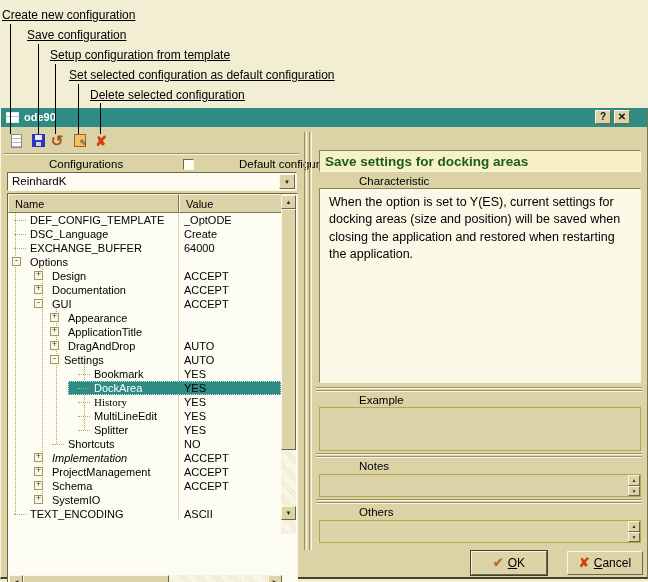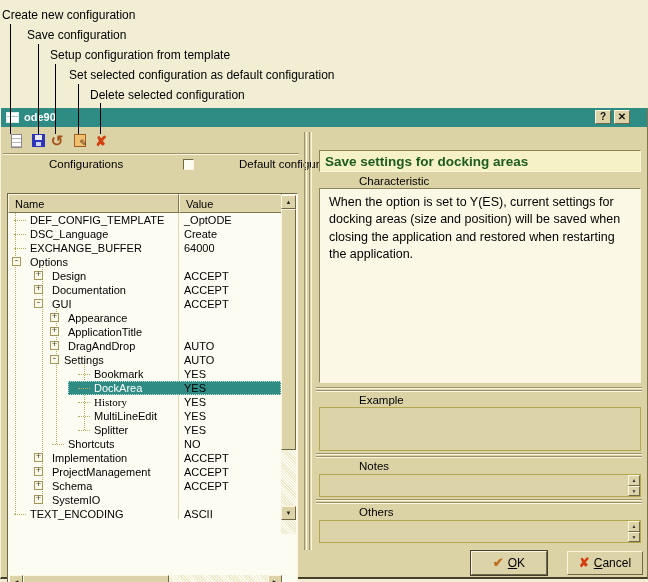--- a/index.html
+++ b/index.html
@@ -4,21 +4,21 @@
 <style>
   * { box-sizing: border-box; margin: 0; padding: 0; }
   html,body { width:648px; height:582px; }
   body {
     position:relative; overflow:hidden;
     background:#f2eed4;
     font-family:"Liberation Sans", sans-serif;
     color:#000;
   }
   
-  .ann { position:absolute; font-size:12px; white-space:nowrap; z-index:30; }
+  .ann { position:absolute; font-size:12px; text-decoration:underline; white-space:nowrap; z-index:30; }
   .ann1{ left:2px;  top:8px; }
   .ann2{ left:27px; top:28px; }
   .ann3{ left:50px; top:48px; }
   .ann4{ left:69px; top:68px; }
   .ann5{ left:90px; top:88px; }
   .annline { position:absolute; width:1px; background:#000; z-index:30; }
   .line1{ left:10px;  top:24px;  height:110px; }
   .line2{ left:38px;  top:44px;  height:90px; }
   .line3{ left:55px;  top:64px;  height:70px; }
   .line4{ left:78px;  top:84px;  height:50px; }
@@ -172,20 +172,24 @@
   <span class="tbicon" style="left:70px">
       <span class="ic-edit"></span>
     </span>
   <span class="tbicon ic-x" style="left:91px"><span>✘</span></span>
   <div class="groove-toolbar"></div>
 
   <span class="lbl lbl-config">Configurations</span>
   <span class="checkbox"></span>
   <span class="lbl lbl-defcfg">Default configuration</span>
 
+  <div class="combo">
+    <span class="combo-val">ReinhardK</span>
+    <span class="combo-btn"><span>▼</span></span>
+  </div>
 
   <div class="tree">
     <div class="tcolh colh-name">Name</div>
     <div class="tcolh colh-value">Value</div>
     <div class="coldiv"></div>
     <div id="tree-rows">
       <div class="tguide" style="left:7px;  top:0;     height:301px;"></div>
       <div class="tguide" style="left:34px; top:52px;  height:235px;"></div>
       <div class="tguide" style="left:48px; top:94px;  height:137px;"></div>
       <div class="tguide" style="left:76px; top:150px; height:67px;"></div>
@@ -267,21 +271,21 @@
           <span class="tname" style="left: 86px;">Splitter</span>
           <span class="tvalue">YES</span>
         </div>
         <div class="trow">
           <span class="tleader" style="left: 44px;"></span>
           <span class="tname" style="left: 60px;">Shortcuts</span>
           <span class="tvalue">NO</span>
         </div>
         <div class="trow">
           <span class="tbox" style="left: 26px;">+</span>
-          <span class="tname" style="left: 44px;">Implementation</span>
+          <span class="tname" style="left: 44px; font-style: italic;">Implementation</span>
           <span class="tvalue">ACCEPT</span>
         </div>
         <div class="trow">
           <span class="tbox" style="left: 26px;">+</span>
           <span class="tname" style="left: 44px;">ProjectManagement</span>
           <span class="tvalue">ACCEPT</span>
         </div>
         <div class="trow">
           <span class="tbox" style="left: 26px;">+</span>
           <span class="tname" style="left: 44px;">Schema</span>

